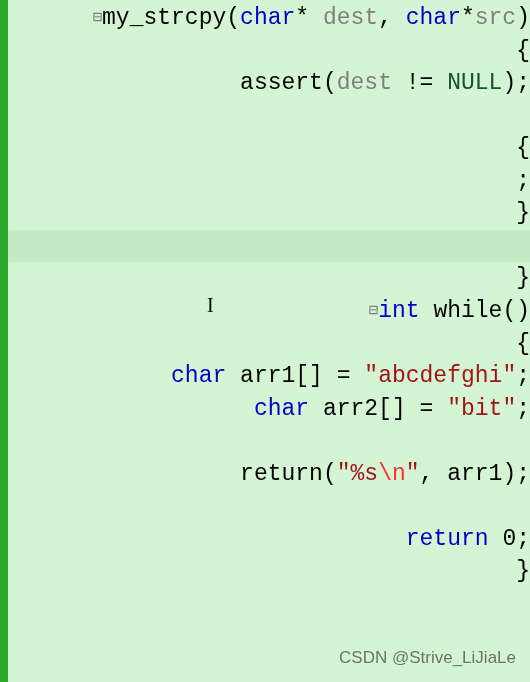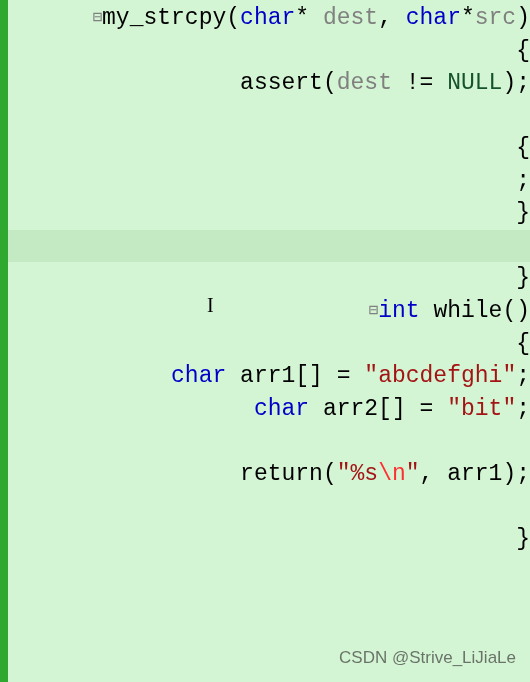--- a/index.html
+++ b/index.html
@@ -99,20 +99,21 @@
 
 <div class="line"><span class="pad"></span><span>    </span><span class="ty">char</span><span> </span><span class="fn">arr2[] = </span><span class="str">"</span><span class="str">bit</span><span class="str">"</span><span class="op">;</span></div>
 
 <div class="line"><span class="pad"></span><span></span></div>
 
 
 <div class="line"><span class="pad"></span><span>    </span><span class="fn">return(</span><span class="str">"</span><span class="str">%s</span><span class="esc">\n</span><span class="str">"</span><span class="fn">, arr1);</span></div>
 
 <div class="line"><span class="pad"></span><span></span></div>
 
+<div class="line"><span class="pad"></span><span>    </span><span class="kw">return</span><span> </span><span class="num">0</span><span class="op">;</span></div>
 
 <div class="line"><span class="pad"></span><span class="op">}</span></div>
 
 </div>
 
 <div class="ibeam">I</div>
 
 <div class="watermark">CSDN @Strive_LiJiaLe</div>
 
 </body></html>

